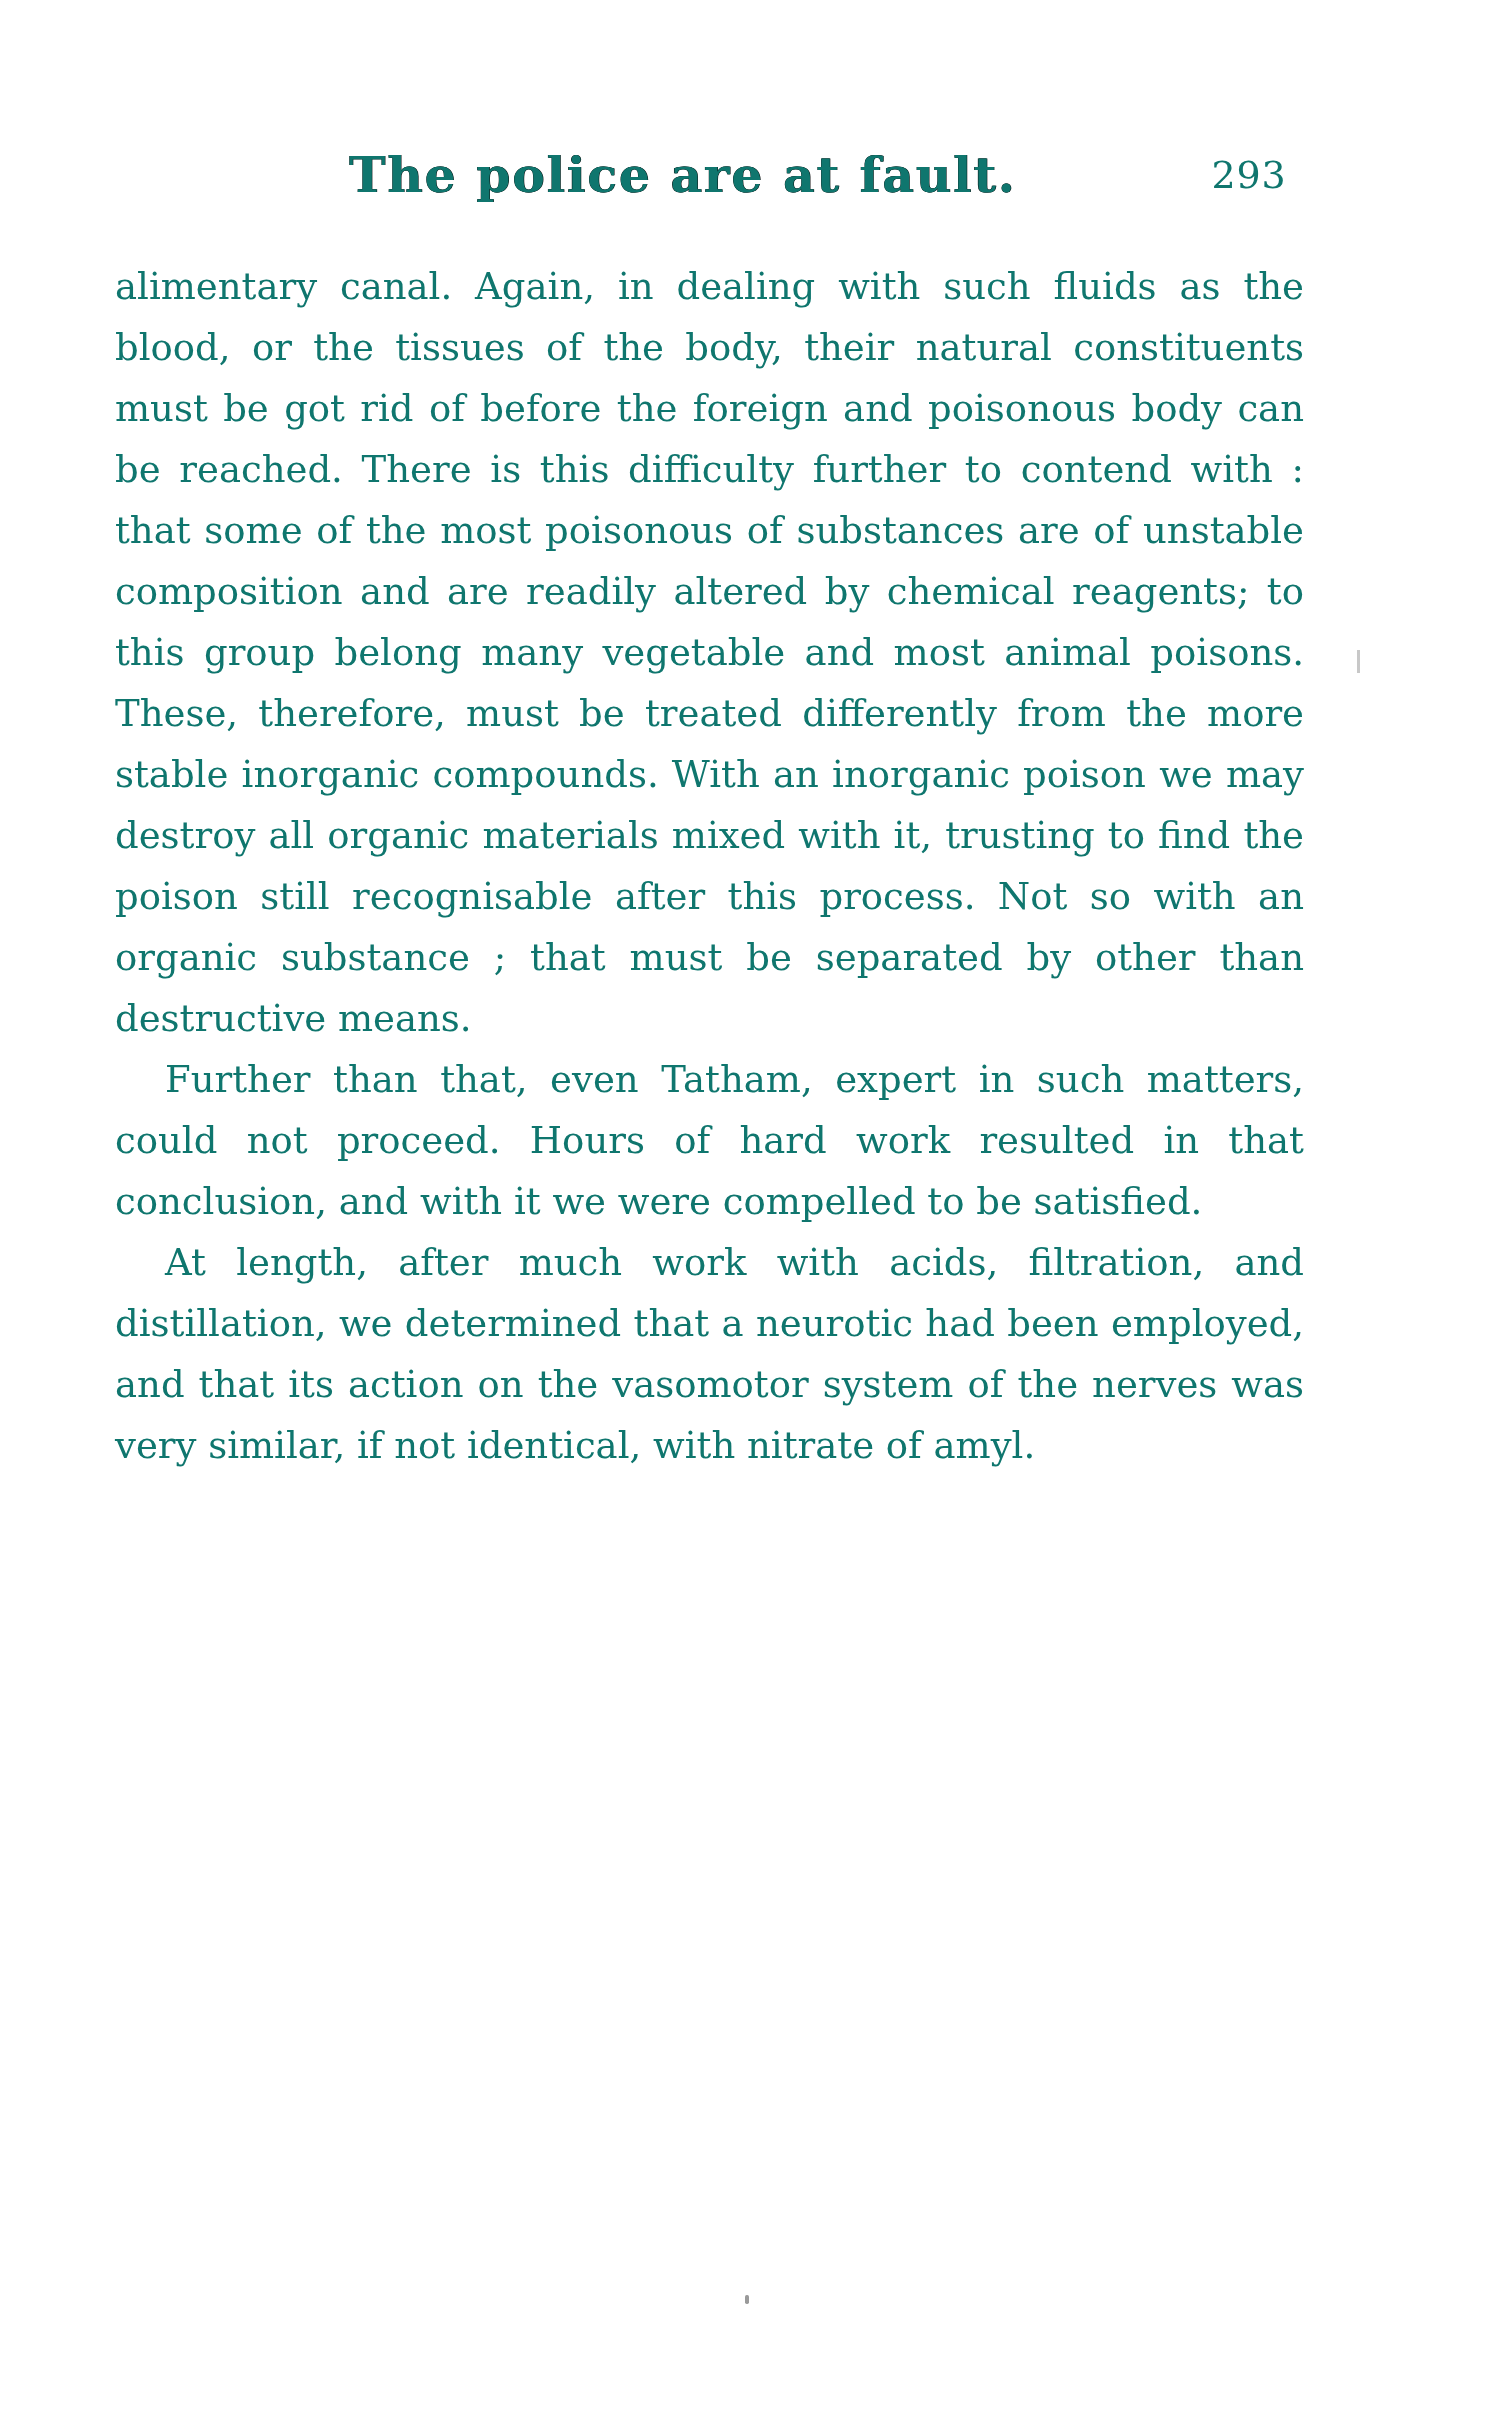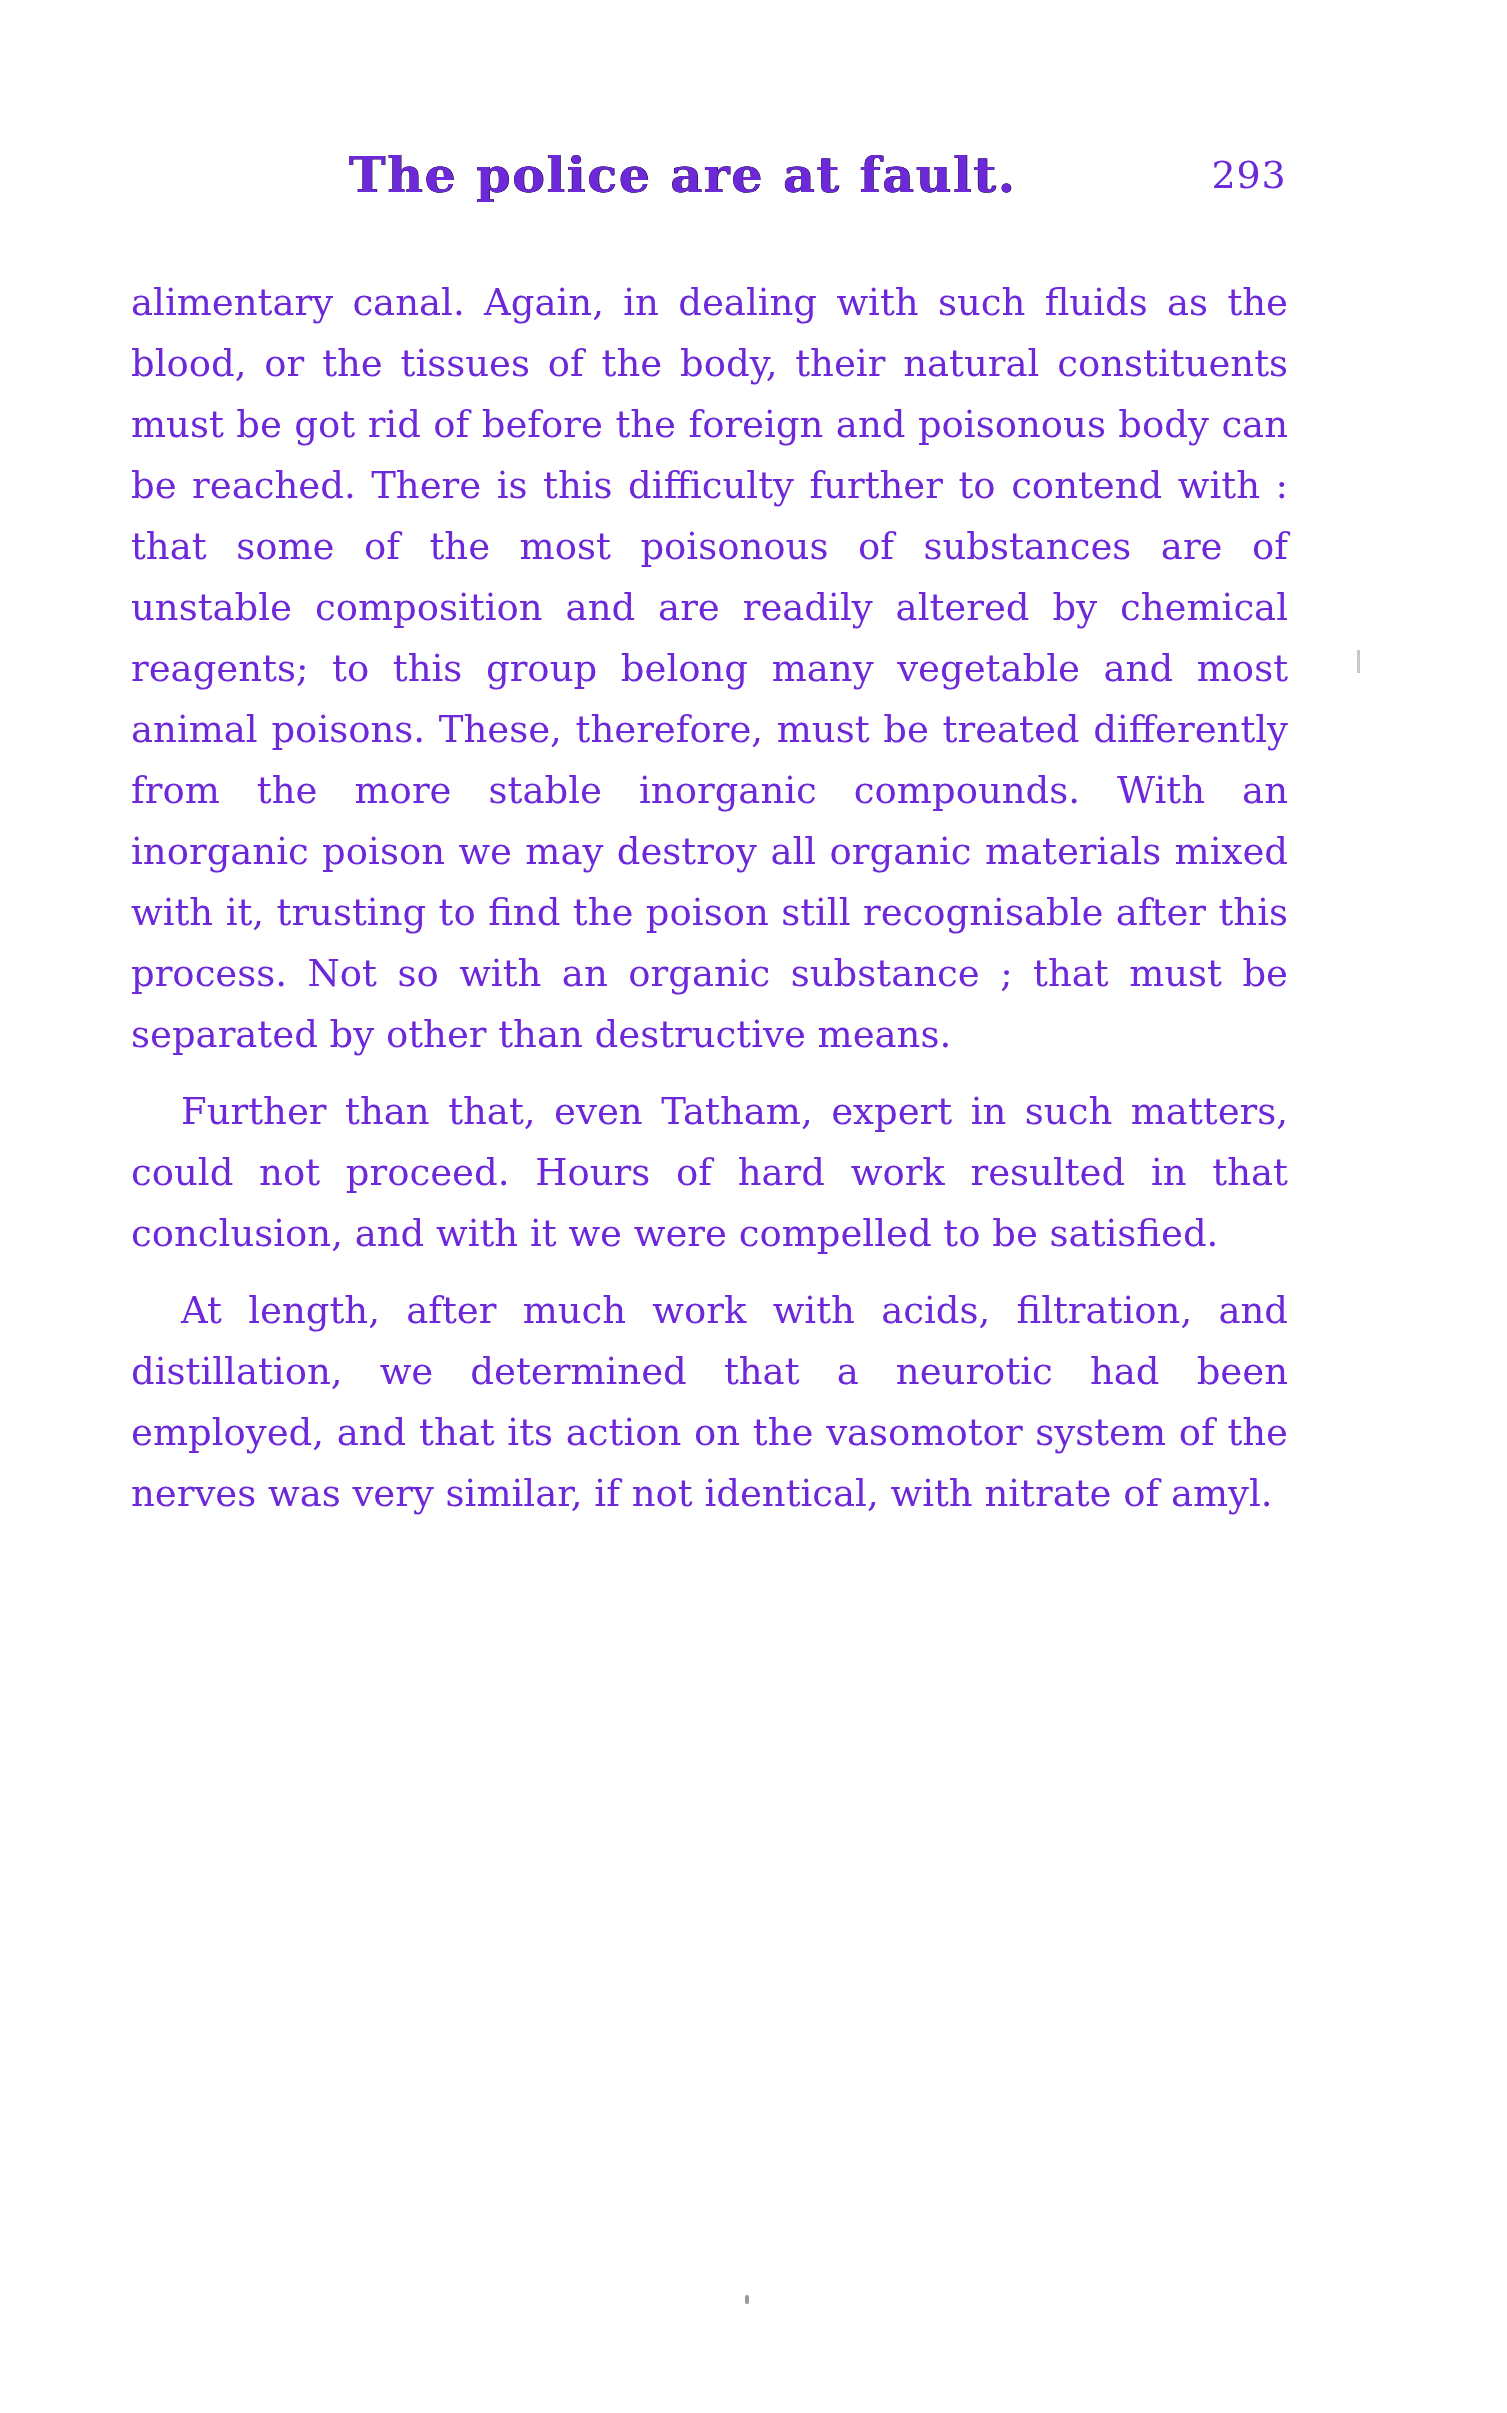--- a/index.html
+++ b/index.html
@@ -5,21 +5,21 @@
   html, body {
     margin: 0;
     padding: 0;
     background: #e8e8e8;
   }
   .page {
     position: relative;
     width: 1507px;
     height: 2413px;
     background: #ffffff;
-    color: #6d28d9;
+    color: #0f766e;
     font-family: "DejaVu Serif", "Liberation Serif", serif;
     overflow: hidden;
   }
   .running-header {
     position: absolute;
     left: 115px;
     top: 146px;
     width: 1189px;
     height: 78px;
   }
@@ -46,21 +46,21 @@
   .body-text {
     position: absolute;
     left: 115px;
     top: 256px;
     width: 1189px;
     font-size: 37px;
     line-height: 61px;
     text-align: justify;
   }
   .body-text p {
-    margin: 16px;
+    margin: 0;
     padding: 0;
   }
   .body-text p.indented {
     text-indent: 50px;
   }
   .body-text p.no-indent {
     text-indent: 0;
   }
   .scan-artifact {
     position: absolute;

